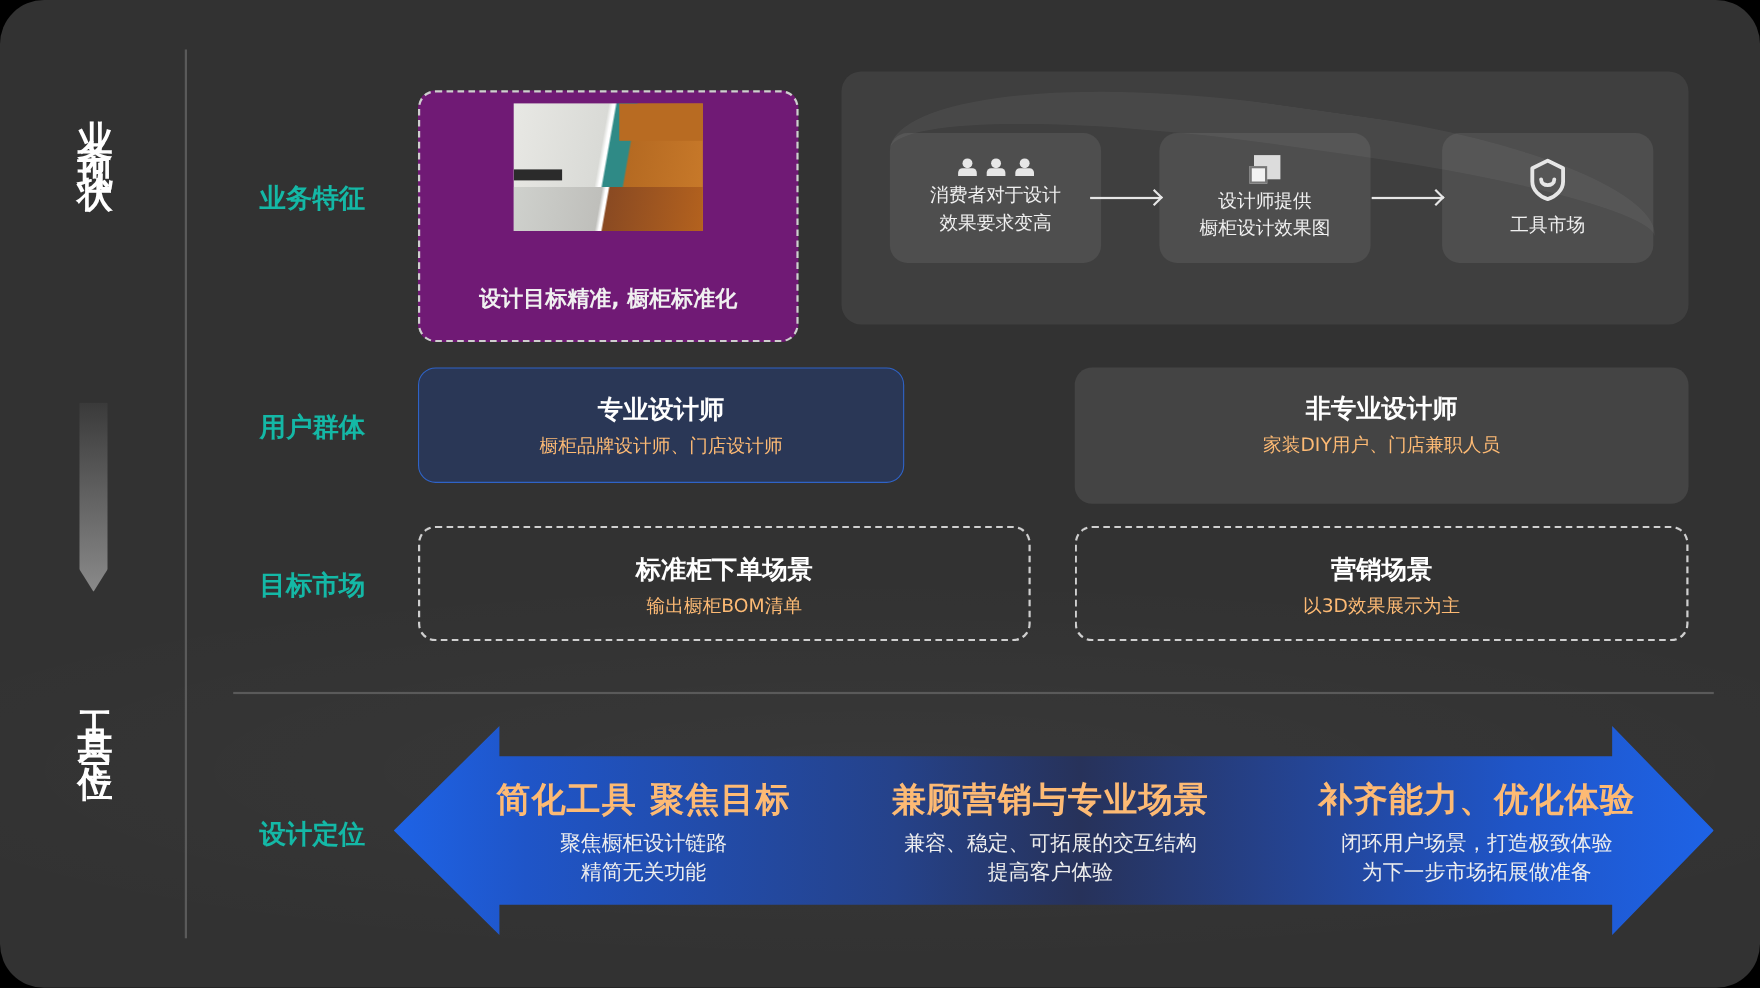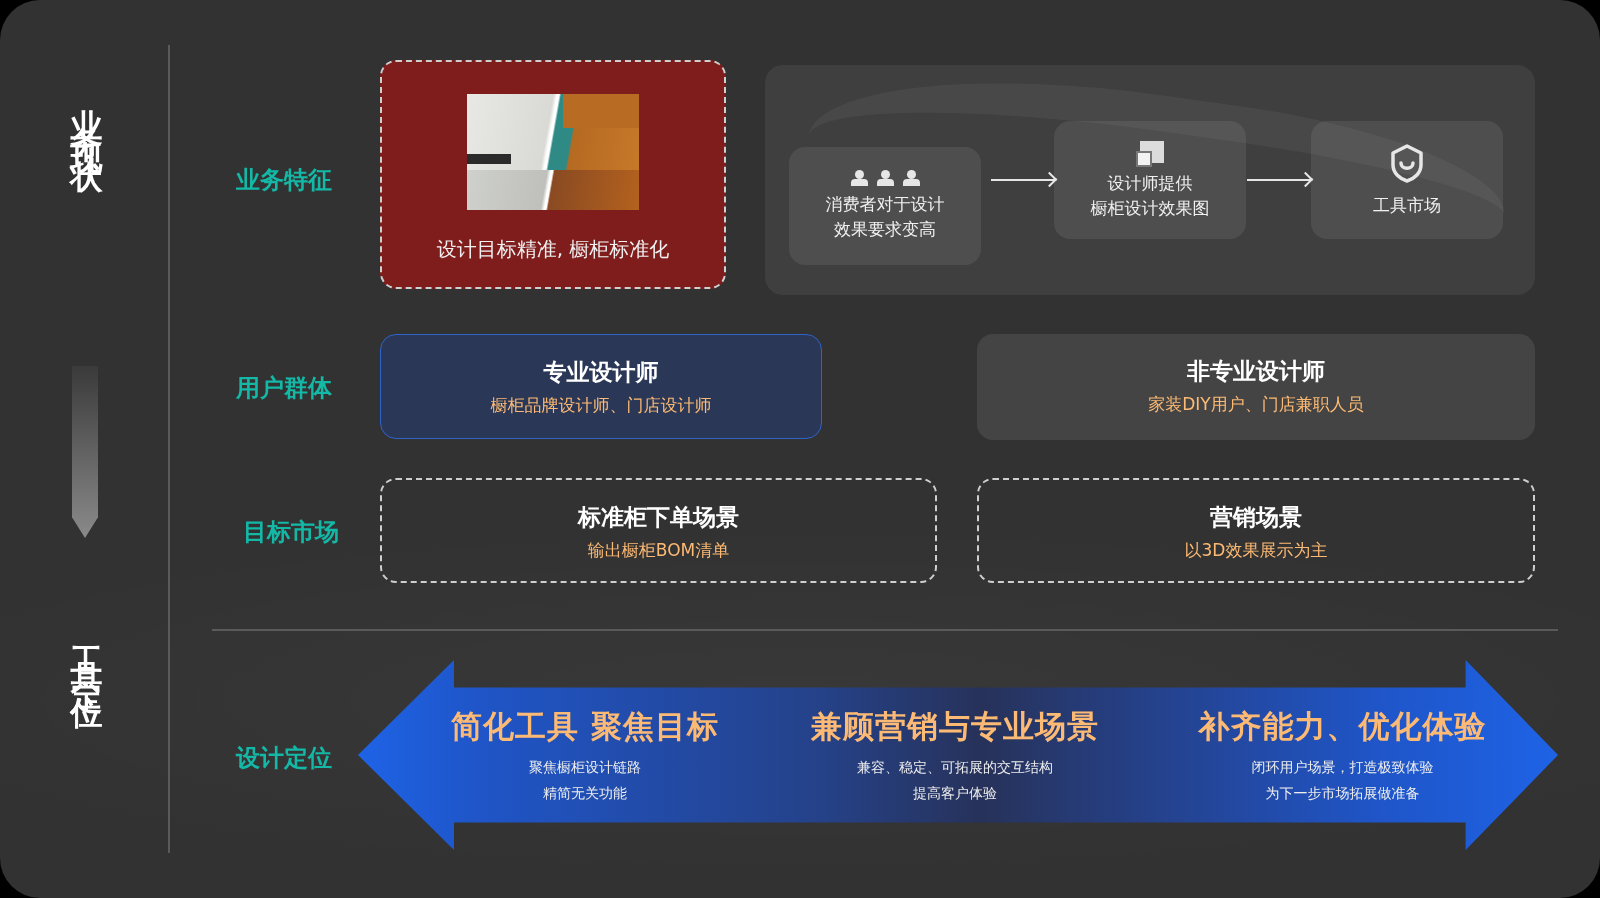--- a/index.html
+++ b/index.html
@@ -71,54 +71,54 @@
   .icon-shield { margin-bottom: 10px; }
   .blue-card { background: #2a3756; border: 1.5px solid #2f63c7; }
   .grey-card { background: #444; }
   .big-arrow {
     position: absolute; left: 358px; top: 660px; width: 1200px; height: 190px;
     background: linear-gradient(90deg, #1e63e6 0%, #1f55c8 10%, #25428a 38%, #27325a 52%, #25418a 66%, #1f55c8 85%, #1e63e6 100%);
     clip-path: polygon(0 50%, 8% 0, 8% 14.5%, 92.3% 14.5%, 92.3% 0, 100% 50%, 92.3% 100%, 92.3% 85.5%, 8% 85.5%, 8% 100%);
   }
   .pos-block { position: absolute; top: 706px; text-align: center; }
   .pos-block .t { font-size: 31px; font-weight: bold; color: #fdba74; letter-spacing: 1px; }
-  .pos-block .s { font-size: 14px; color: #eee; line-height: 26px; margin-top: 6px; }
+  .pos-block .s { font-size: 19px; color: #eee; line-height: 26px; margin-top: 6px; }
 </style>
 </head>
 <body>
 
 <div class="slide">
   <div class="wave1"></div>
 
   <div class="side-title" style="top:84px;">
     <span style="writing-mode: vertical-rl; text-orientation: upright; letter-spacing: 17px; margin: 0 auto;">业务现状</span>
   </div>
   <div class="side-arrow"></div>
   <div class="side-title" style="top:620px;">
     <span style="writing-mode: vertical-rl; text-orientation: upright; letter-spacing: 17px; margin: 0 auto;">工具定位</span>
   </div>
 
   <div class="vline"></div>
   <div class="hline"></div>
 
   <div class="row-label" style="top:164px;">业务特征</div>
 
-  <div class="card dashed" style="left:380px; top:60px; width:346px; height:229px; background:#7f1d1d;">
+  <div class="card dashed" style="left:380px; top:82px; width:346px; height:229px; background:#701a75;font-weight:bold;">
     <div class="s" style="position:absolute; left:0; right:0; top:168px; font-size:20px; color:#f0f0f0;">设计目标精准, 橱柜标准化</div>
   </div>
   <div class="kitchen">
     <div class="upper"></div>
     <div class="stove"></div>
     <div class="floor"></div>
   </div>
 
   <div class="flow-panel">
     <div class="swoosh"></div>
 
-    <div class="flow-box" style="left:24px;margin-top:26px;">
+    <div class="flow-box" style="left:44px;">
       <div class="icon-people">
         <div class="person"></div>
           <div class="person"></div>
           <div class="person"></div>
       </div>
       <div>消费者对于设计</div>
       <div>效果要求变高</div>
     </div>
     <div class="flow-arrow" style="left:226px;"></div>
 
@@ -137,26 +137,26 @@
       <div>工具市场</div>
     </div>
   </div>
 
   <div class="row-label" style="top:372px;">用户群体</div>
 
   <div class="card blue-card" style="left:380px; top:334px; width:442px; height:105px; padding-top:22px;">
     <div class="t">专业设计师</div>
     <div class="s">橱柜品牌设计师、门店设计师</div>
   </div>
-  <div class="card grey-card" style="left:977px; top:334px; width:558px; height:106px; padding-top:22px;">
+  <div class="card grey-card" style="left:977px; top:334px; width:558px; height:124px; padding-top:22px;">
     <div class="t">非专业设计师</div>
     <div class="s">家装DIY用户、门店兼职人员</div>
   </div>
 
-  <div class="row-label" style="top:516px;text-align:center;">目标市场</div>
+  <div class="row-label" style="top:516px;">目标市场</div>
 
   <div class="card dashed" style="left:380px; top:478px; width:557px; height:105px; padding-top:22px;">
     <div class="t">标准柜下单场景</div>
     <div class="s">输出橱柜BOM清单</div>
   </div>
   <div class="card dashed" style="left:977px; top:478px; width:558px; height:105px; padding-top:22px;">
     <div class="t">营销场景</div>
     <div class="s">以3D效果展示为主</div>
   </div>
 

